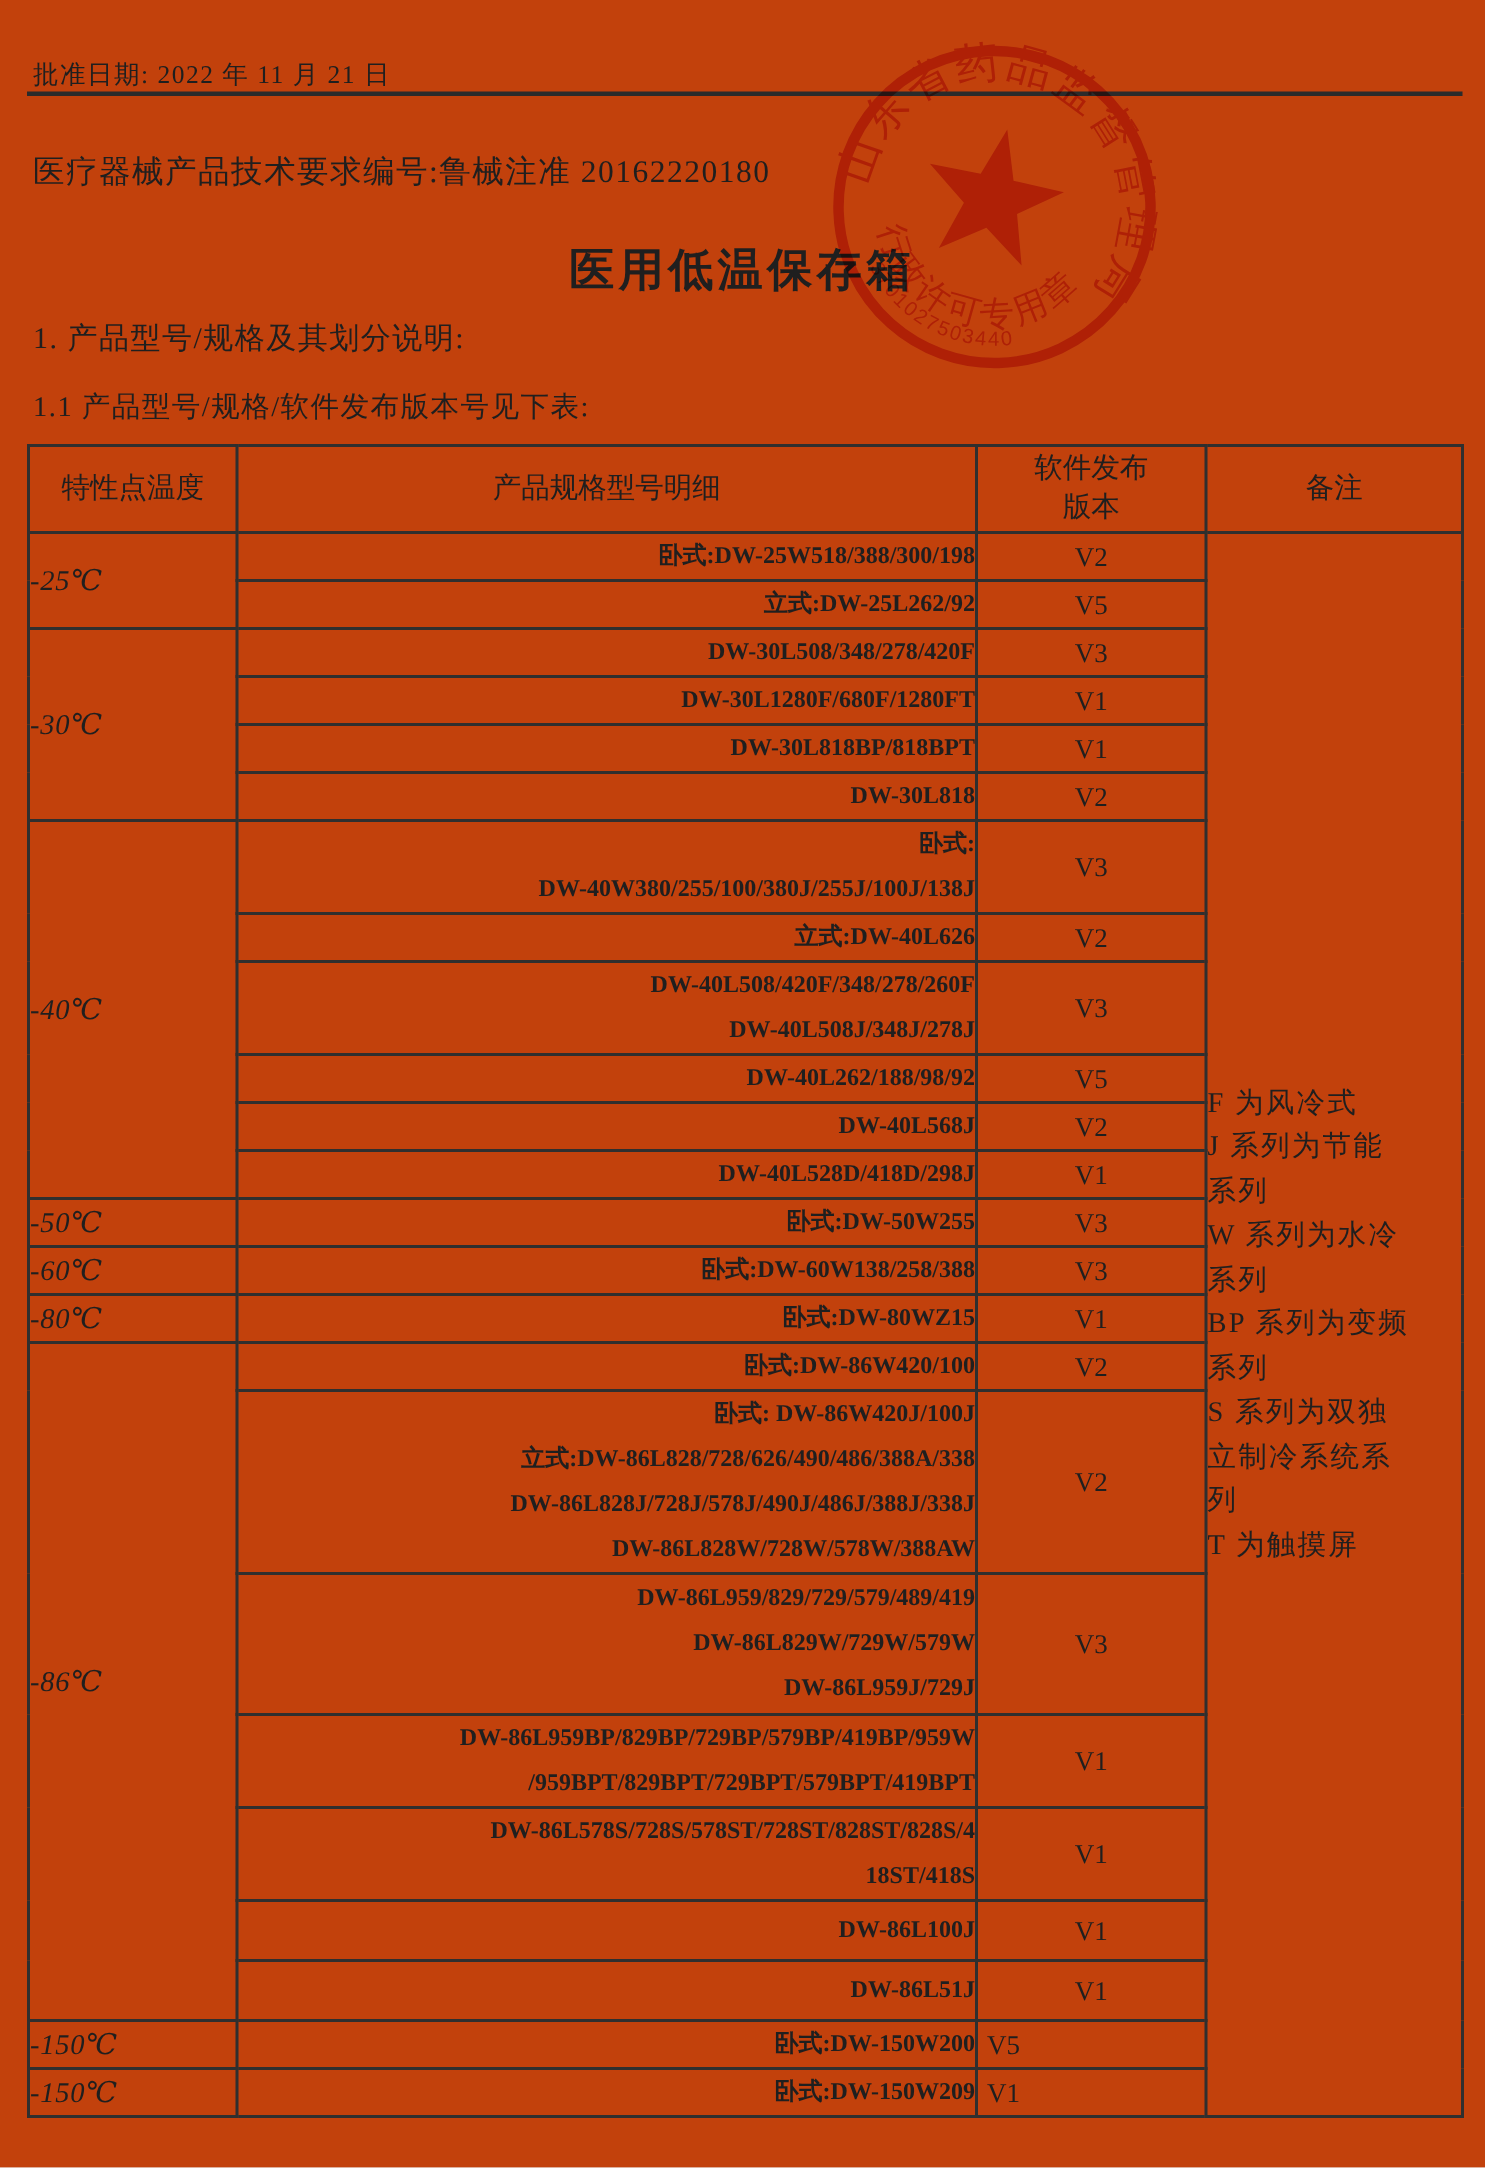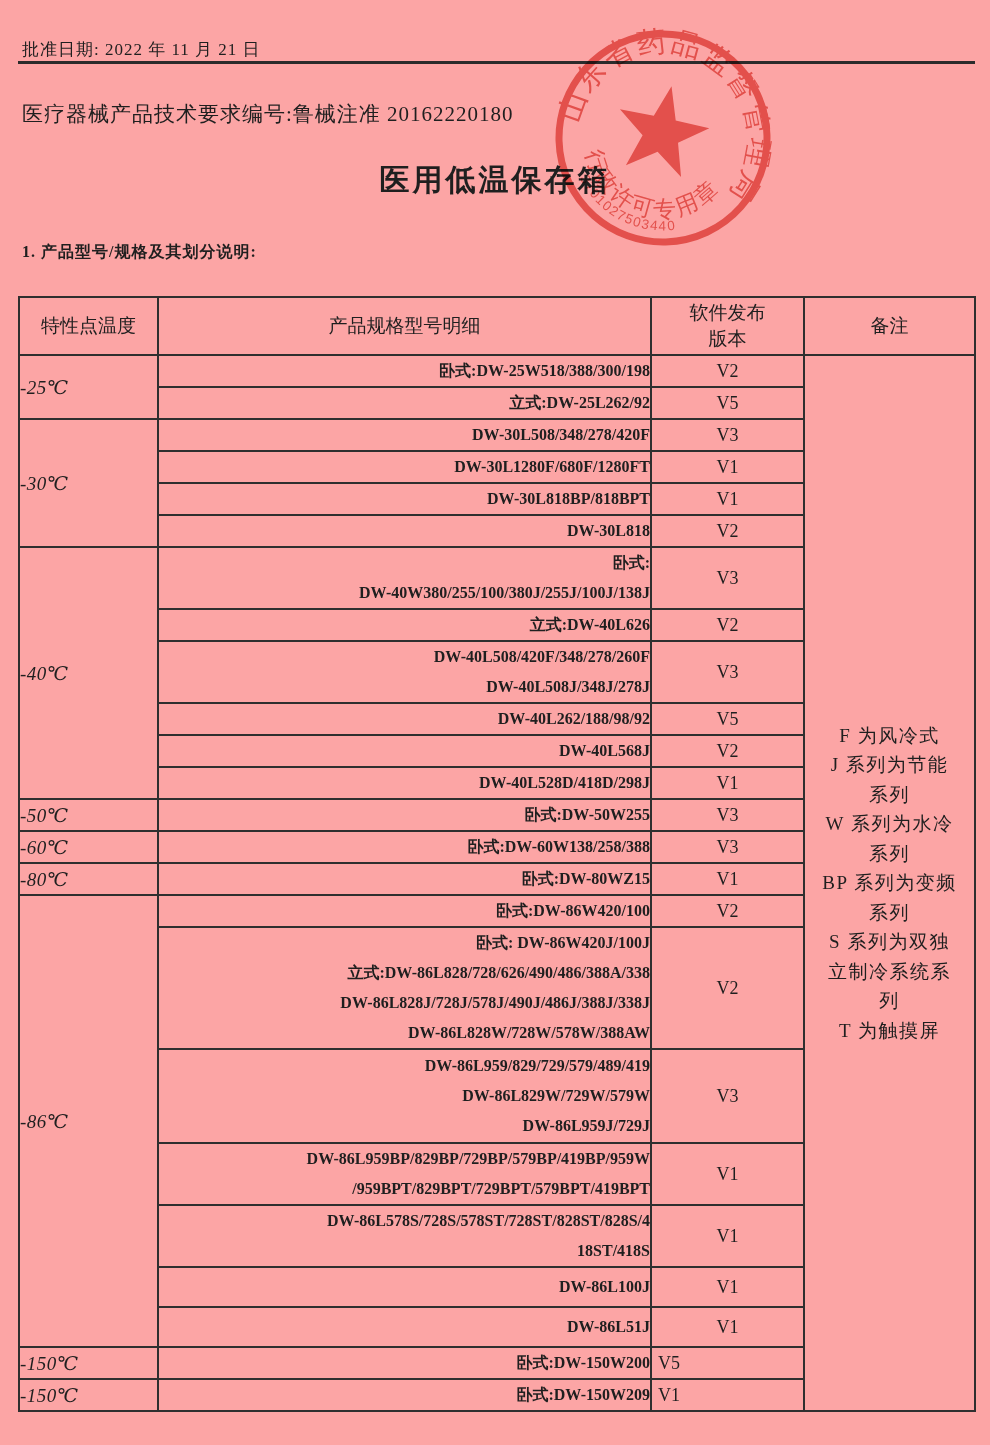--- a/index.html
+++ b/index.html
@@ -1,54 +1,55 @@
 <!DOCTYPE html>
 <html><head>
 <meta charset="utf-8">
 <style>
   html,body{margin:0;padding:0;background:#e8e8e8;}
   .page{
     position:relative;width:990px;height:1445px;margin:0 auto;
-    background:#fca5a5;overflow:hidden;color:#1f1f1f;
+    background:#c2410c;overflow:hidden;color:#1f1f1f;
     font-family:"Liberation Serif","DejaVu Serif",serif;
   }
   .approval{position:absolute;left:22px;top:38px;font-size:17px;letter-spacing:1px;}
   .topline{position:absolute;left:18px;top:61px;width:957px;height:3px;background:#2b2b2b;}
   .doc-number{position:absolute;left:22px;top:100px;font-size:21px;letter-spacing:1px;}
   .main-title{position:absolute;left:0;top:160px;width:100%;text-align:center;
     font-size:30px;font-weight:700;letter-spacing:3px;}
-  .heading-1{position:absolute;left:22px;top:212px;font-size:16px;font-weight:700;letter-spacing:1px;margin-top:30px;}
+  .heading-1{position:absolute;left:22px;top:212px;font-size:20px;font-weight:400;letter-spacing:1px;}
   .heading-1-1{position:absolute;left:22px;top:258px;font-size:19px;letter-spacing:1px;}
 
   .stamp{position:absolute;left:543px;top:16px;width:246px;height:246px;
     mix-blend-mode:multiply;opacity:.92;pointer-events:none;}
 
   table.spec{
     position:absolute;left:18px;top:296px;width:956px;
     border-collapse:collapse;table-layout:fixed;
   }
   table.spec th,table.spec td{border:2px solid #2f2f2f;padding:0;}
   table.spec th{font-size:19px;font-weight:400;text-align:center;vertical-align:middle;line-height:26px;}
   td.temp{font-size:19px;vertical-align:middle;text-align:left;padding-left:14px;letter-spacing:.5px;font-style:italic;}
   td.model{font-size:16px;vertical-align:middle;text-align:right;padding:3px 6px;line-height:30px;white-space:nowrap;font-weight:bold;}
   td.ver{font-size:18px;vertical-align:middle;text-align:center;}
   td.ver.v-left{text-align:left;padding-left:6px;}
   td.remark{font-size:19px;vertical-align:middle;text-align:left;padding-left:9px;line-height:29.5px;letter-spacing:1.5px;}
-  .rm-line{white-space:nowrap;text-align:center;}
+  .rm-line{white-space:nowrap;}
 </style>
 </head>
 <body>
 
 <div class="page">
 
   <div class="approval">批准日期: 2022 年 11 月 21 日</div>
   <div class="topline"></div>
   <div class="doc-number">医疗器械产品技术要求编号:鲁械注准 20162220180</div>
   <div class="main-title">医用低温保存箱</div>
   <div class="heading-1">1. 产品型号/规格及其划分说明:</div>
+  <div class="heading-1-1">1.1 产品型号/规格/软件发布版本号见下表:</div>
 
   <svg class="stamp" viewBox="0 0 246 246" xmlns="http://www.w3.org/2000/svg">
     <defs>
       <path id="arcTop" d="M 37 144 A 86 86 0 1 1 203 144" fill="none"></path>
       <path id="arcPermit" d="M 50 155 A 76 76 0 0 0 190 155" fill="none"></path>
       <path id="arcSerial" d="M 49 181 A 92 92 0 0 0 191 181" fill="none"></path>
     </defs>
     <g transform="rotate(20 120 122)" fill="#dd5147" opacity="0.82">
       <circle cx="120" cy="122" r="104" fill="none" stroke="#dd5147" stroke-width="7"></circle>
       <polygon transform="translate(117 118) rotate(-8)" points="0,-48 11.2,-15.4 45.7,-14.8 18.1,5.9 28.2,38.8 0,19 -28.2,38.8 -18.1,5.9 -45.7,-14.8 -11.2,-15.4"></polygon>

